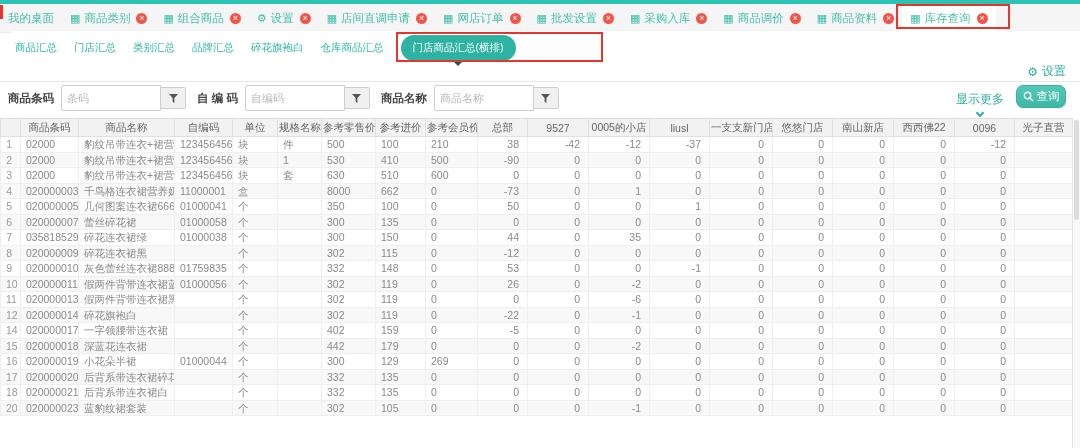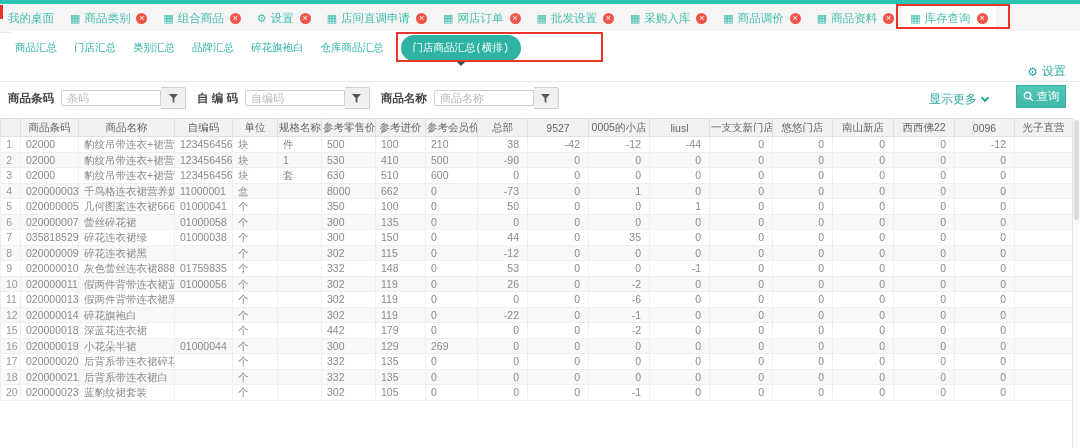--- a/index.html
+++ b/index.html
@@ -18,51 +18,51 @@
   .ticon { font-size:11px; color:#3dbdab; line-height:1; }
   .close { width:11px; height:11px; border-radius:50%; background:#f15549; color:#fff; font-size:9px;
            line-height:10px; text-align:center; margin-left:2px; }
   .tab-annot { position:absolute; left:-6px; top:0px; width:114px; height:25px;
                border:2px solid #e8352b; pointer-events:none; z-index:8; }
 
   
   .sub-bar { position:absolute; left:0; top:31px; width:1080px; height:34px; background:#fff;
              display:flex; align-items:center; padding-left:0; overflow:visible;margin-left:11px; }
   .sub-tab { font-size:10.5px; color:#2fb5a5; margin-right:9px; padding:0 4px; white-space:nowrap; cursor:pointer; }
-  .pill-wrap { position:relative; margin-left:4px;font-family:Liberation Mono, monospace; }
+  .pill-wrap { position:relative; margin-left:4px; }
   .pill { position:relative; background:#2eb3a3; color:#fff; font-size:10.5px; padding:6px 12px;
           border-radius:13px; white-space:nowrap; cursor:pointer; z-index:2; }
   .pill-caret { position:absolute; left:50%; bottom:-5px; margin-left:-5px; width:0; height:0;
                 border-left:5px solid transparent; border-right:5px solid transparent;
                 border-top:5px solid #1f5751; z-index:2; }
   .pill-annot { position:absolute; left:-5px; top:-3px; width:207px; height:30px;
                 border:2px solid #e8352b; pointer-events:none; z-index:3; }
 
   
   .settings-link { position:absolute; right:14px; top:63px; display:flex; align-items:center; gap:4px;
                    color:#2fae9e; font-size:12px; cursor:pointer; text-decoration:none; }
   .gear { font-size:12px; line-height:1; }
   .divider { position:absolute; left:0; top:81px; width:1080px; height:1px; background:#e8e8e8; }
 
   
   .filter-bar { position:absolute; left:0; top:86px; width:940px; height:24px;
                 display:flex; align-items:center; padding-left:8px; }
   .fgroup { display:flex; align-items:center; margin-right:11px; }
   .flabel { font-size:11.5px; font-weight:600; color:#444; margin-right:7px; white-space:nowrap; }
-  .finput { width:100px; height:16px; border:1px solid #cfcfcf; border-radius:2px 0 0 2px;
+  .finput { width:100px; height:26px; border:1px solid #cfcfcf; border-radius:2px 0 0 2px;
             font-size:11px; padding:0 5px; color:#555; outline:none; }
   .finput::placeholder { color:#b9b9b9; }
   .funnel-btn { width:25px; height:22px; border:1px solid #cfcfcf; border-left:none; background:#f0f0f0;
                 border-radius:0 2px 2px 0; display:flex; align-items:center; justify-content:center; cursor:pointer; }
-  .show-more { position:absolute; right:92px; top:91px; display:flex; align-items:center; gap:5px;
-               color:#2fae9e; font-size:12px; cursor:pointer; text-decoration:none; }
+  .show-more { position:absolute; right:76px; top:91px; display:flex; align-items:center; gap:5px;
+               color:#2fae9e; font-size:12px; cursor:pointer; text-decoration:none;flex-direction:column; }
   .chev { width:6px; height:6px; border-right:2px solid #2fae9e; border-bottom:2px solid #2fae9e;
           transform:rotate(45deg); margin-top:-3px; }
   .search-btn { position:absolute; right:14px; top:85px; width:50px; height:23px;
-                background:linear-gradient(#55c8b6,#3db8a5); border:1px solid #39b0a0; border-radius:0;
+                background:linear-gradient(#55c8b6,#3db8a5); border:1px solid #39b0a0; border-radius:7px;
                 color:#fff; font-size:11.5px; display:flex; align-items:center; justify-content:center;
                 gap:3px; cursor:pointer; }
 
   
   .table-wrap { position:absolute; left:0; top:118px; width:1072px; }
   table { border-collapse:collapse; table-layout:fixed; width:1072px; }
   thead th { height:18px; background:#f2f2f2; border:1px solid #e0e0e0; border-top:1px solid #dcdcdc;
              font-weight:normal; color:#666; font-size:10.5px; text-align:center; padding:0 1px;
              white-space:nowrap; overflow:hidden; }
   tbody td { height:14.5px; line-height:14.5px; font-size:10.5px; color:#8a8a8a;
@@ -259,21 +259,21 @@
             <td class="a-l">豹纹吊带连衣+裙营养奶%5</td>
             <td class="a-l">1234564566666</td>
             <td class="a-l">块</td>
             <td class="a-l">件</td>
             <td class="a-l">500</td>
             <td class="a-l">100</td>
             <td class="a-l">210</td>
             <td class="a-r">38</td>
             <td class="a-r">-42</td>
             <td class="a-r">-12</td>
-            <td class="a-r">-44</td>
+            <td class="a-r">-37</td>
             <td class="a-r">0</td>
             <td class="a-r">0</td>
             <td class="a-r">0</td>
             <td class="a-r">0</td>
             <td class="a-r">-12</td>
             <td class="a-l"></td>
           </tr>
           <tr>
             <td class="a-r">2</td>
             <td class="a-l">02000</td>
@@ -499,20 +499,41 @@
             <td class="a-r">-1</td>
             <td class="a-r">0</td>
             <td class="a-r">0</td>
             <td class="a-r">0</td>
             <td class="a-r">0</td>
             <td class="a-r">0</td>
             <td class="a-r">0</td>
             <td class="a-l"></td>
           </tr>
           <tr>
+            <td class="a-r">14</td>
+            <td class="a-l">020000017</td>
+            <td class="a-l">一字领腰带连衣裙</td>
+            <td class="a-l"></td>
+            <td class="a-l">个</td>
+            <td class="a-l"></td>
+            <td class="a-l">402</td>
+            <td class="a-l">159</td>
+            <td class="a-l">0</td>
+            <td class="a-r">-5</td>
+            <td class="a-r">0</td>
+            <td class="a-r">0</td>
+            <td class="a-r">0</td>
+            <td class="a-r">0</td>
+            <td class="a-r">0</td>
+            <td class="a-r">0</td>
+            <td class="a-r">0</td>
+            <td class="a-r">0</td>
+            <td class="a-l"></td>
+          </tr>
+          <tr>
             <td class="a-r">15</td>
             <td class="a-l">020000018</td>
             <td class="a-l">深蓝花连衣裙</td>
             <td class="a-l"></td>
             <td class="a-l">个</td>
             <td class="a-l"></td>
             <td class="a-l">442</td>
             <td class="a-l">179</td>
             <td class="a-l">0</td>
             <td class="a-r">0</td>

